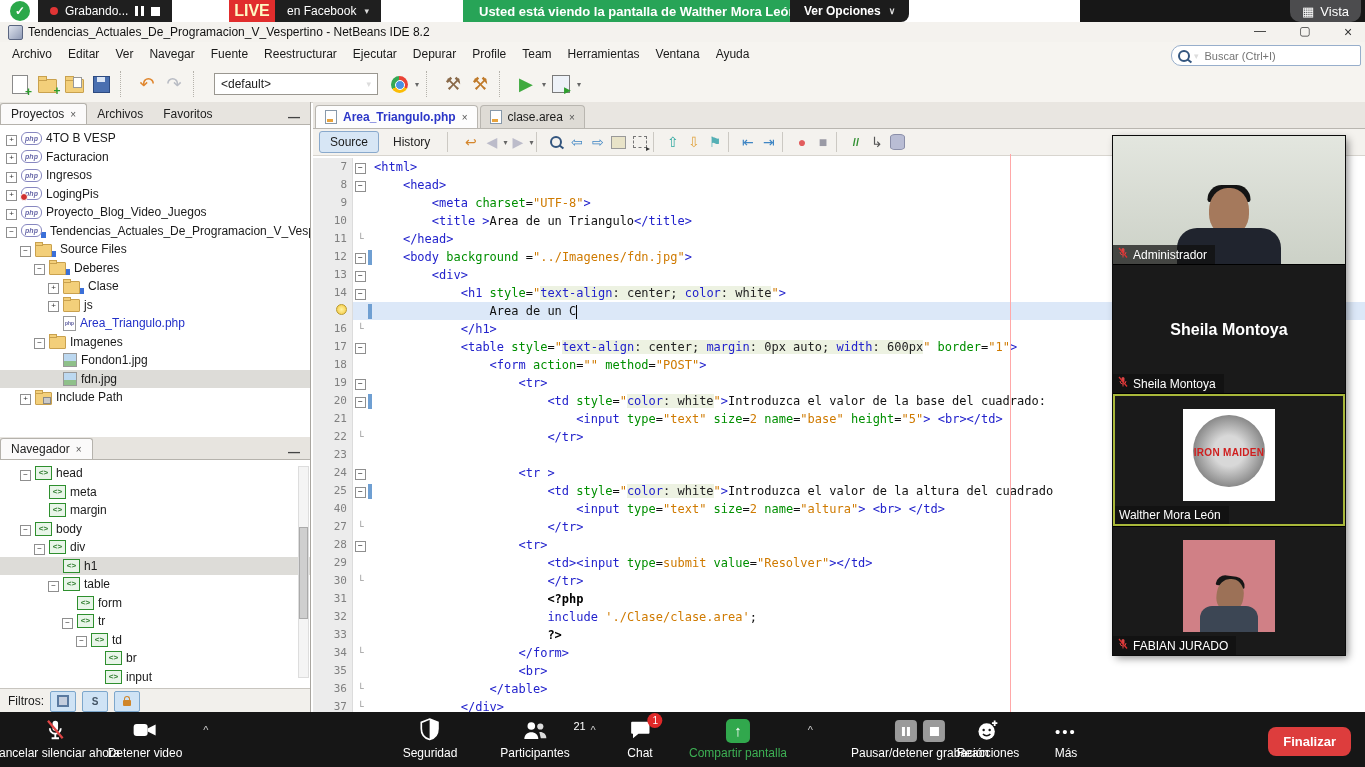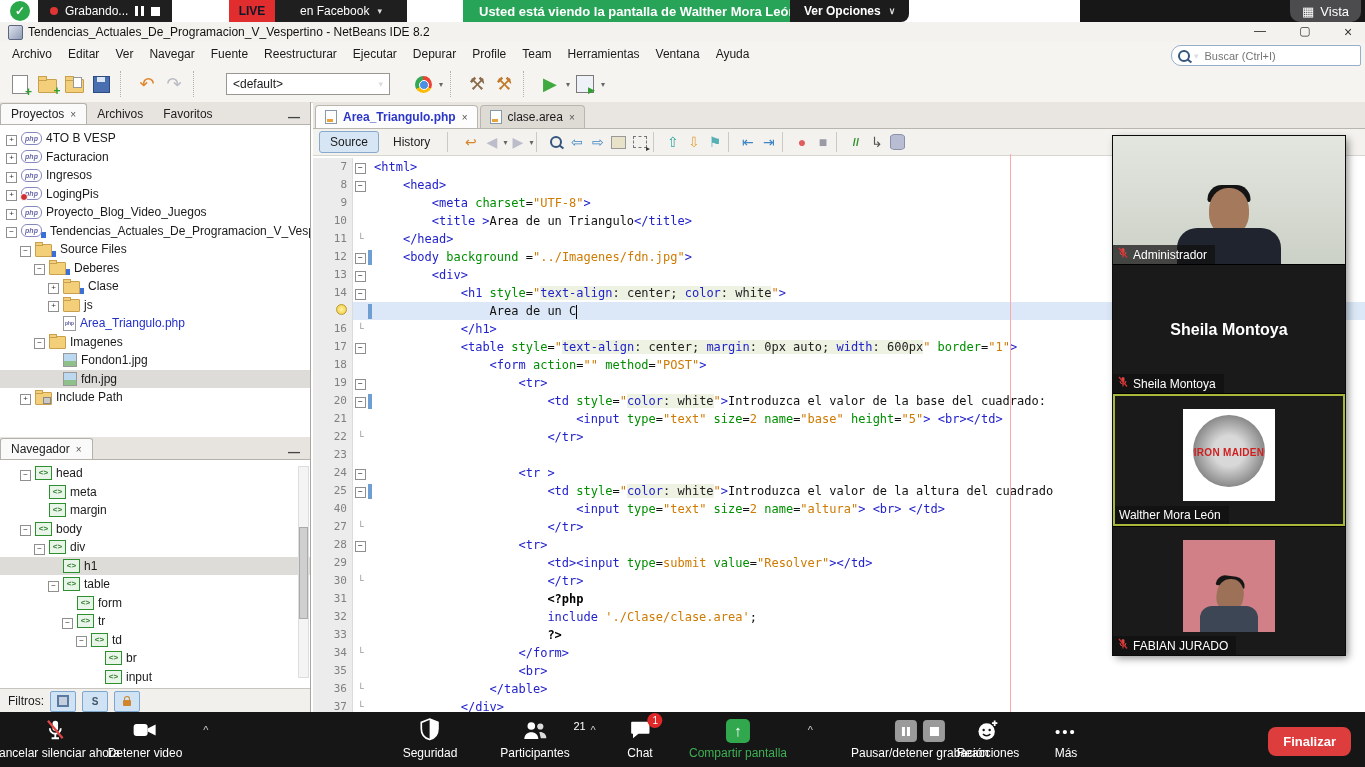--- a/index.html
+++ b/index.html
@@ -10,24 +10,24 @@
   
   #topstrip{top:0;left:0;width:1365px;height:22px;z-index:60;}
   #shield{left:10px;top:1px;width:20px;height:20px;border-radius:50%;background:#2ba84a;
           color:#fff;font-size:12px;line-height:20px;text-align:center;font-weight:bold;}
   #recpill{left:38px;top:0;height:22px;background:#1f1f1f;display:flex;align-items:center;
            gap:7px;padding:0 12px;color:#fff;}
   .recdot{width:8px;height:8px;border-radius:50%;background:#e03535;}
   .pbars{display:inline-flex;gap:3px;}
   .pbars i{width:3px;height:10px;background:#fff;}
   .stopsq{width:9px;height:9px;background:#fff;}
-  #livebadge{left:229px;top:0;width:46px;height:22px;background:#e12d2d;color:#0f172a;
-             font-weight:bold;text-align:center;line-height:22px;font-size:12px;}
+  #livebadge{left:229px;top:0;width:46px;height:22px;background:#e12d2d;color:#fef9c3;
+             font-weight:bold;text-align:center;line-height:22px;font-size:16px;}
   #fbpill{left:275px;top:0;height:22px;background:#1f1f1f;color:#fff;display:flex;
-          align-items:center;gap:8px;padding:0 25px;}
+          align-items:center;gap:8px;padding:0 12px;}
   #banner{left:463px;top:0;height:22px;background:#27a457;color:#fff;font-size:13px;
           font-weight:bold;display:flex;align-items:center;padding:0 16px;}
   #veropts{left:790px;top:0;height:22px;background:#1c1c1c;color:#fff;font-weight:bold;
            display:flex;align-items:center;gap:8px;padding:0 14px;border-radius:0 0 8px 0;}
   #rightstrip{left:1080px;top:0;width:285px;height:22px;background:#171717;}
   #vistapill{right:4px;top:0;height:22px;background:#4c4c4e;border-radius:0 0 10px 10px;
              color:#fff;display:flex;align-items:center;gap:6px;padding:0 12px;font-size:13px;}
   .chev{font-size:9px;color:#ddd;}
 
   
@@ -59,21 +59,21 @@
   .ic-save{width:15px;height:15px;background:#4a6fb0;border:1px solid #2d4a80;position:relative;}
   .ic-save::before{content:"";position:absolute;left:3px;top:0;width:8px;height:5px;background:#dce6f5;}
   .ic-save::after{content:"";position:absolute;left:-4px;top:4px;width:15px;height:15px;background:#4a6fb0;
                   border:1px solid #2d4a80;z-index:-1;}
   .glyph{font-size:18px;line-height:1;}
   .ic-chrome{width:17px;height:17px;border-radius:50%;
      background:conic-gradient(#ea4335 0 33%,#fbbc05 33% 66%,#34a853 66% 100%);position:relative;}
   .ic-chrome::after{content:"";position:absolute;left:4.5px;top:4.5px;width:8px;height:8px;border-radius:50%;
      background:#4a90e2;border:1.5px solid #fff;}
   #combo{width:150px;height:20px;background:#fff;border:1px solid #9a9790;display:flex;align-items:center;
-         justify-content:space-between;padding:0 6px;margin:0 18px;}
+         justify-content:space-between;padding:0 6px;margin:0 6px;}
   .ic-debugbox{width:16px;height:16px;border:1px solid #7a7a7a;background:#eef2f8;position:relative;}
   .ic-debugbox::after{content:"▶";position:absolute;right:-2px;bottom:-3px;color:#2e9e2e;font-size:9px;}
 
   
   #leftcol{top:102px;left:0;width:310px;height:610px;background:#f2f0ec;border-right:1px solid #a9a6a0;}
   .phead{height:22px;background:#e7e4df;border-bottom:1px solid #b5b2ac;display:flex;align-items:flex-end;}
   .ptab{padding:3px 10px;color:#222;display:flex;gap:6px;align-items:center;}
   .ptab.active{background:#fbfafa;border:1px solid #b5b2ac;border-bottom:none;border-radius:3px 3px 0 0;}
   .tclose{font-size:10px;color:#555;}
   .pmin{margin-left:auto;padding:0 10px;color:#444;font-weight:bold;}

